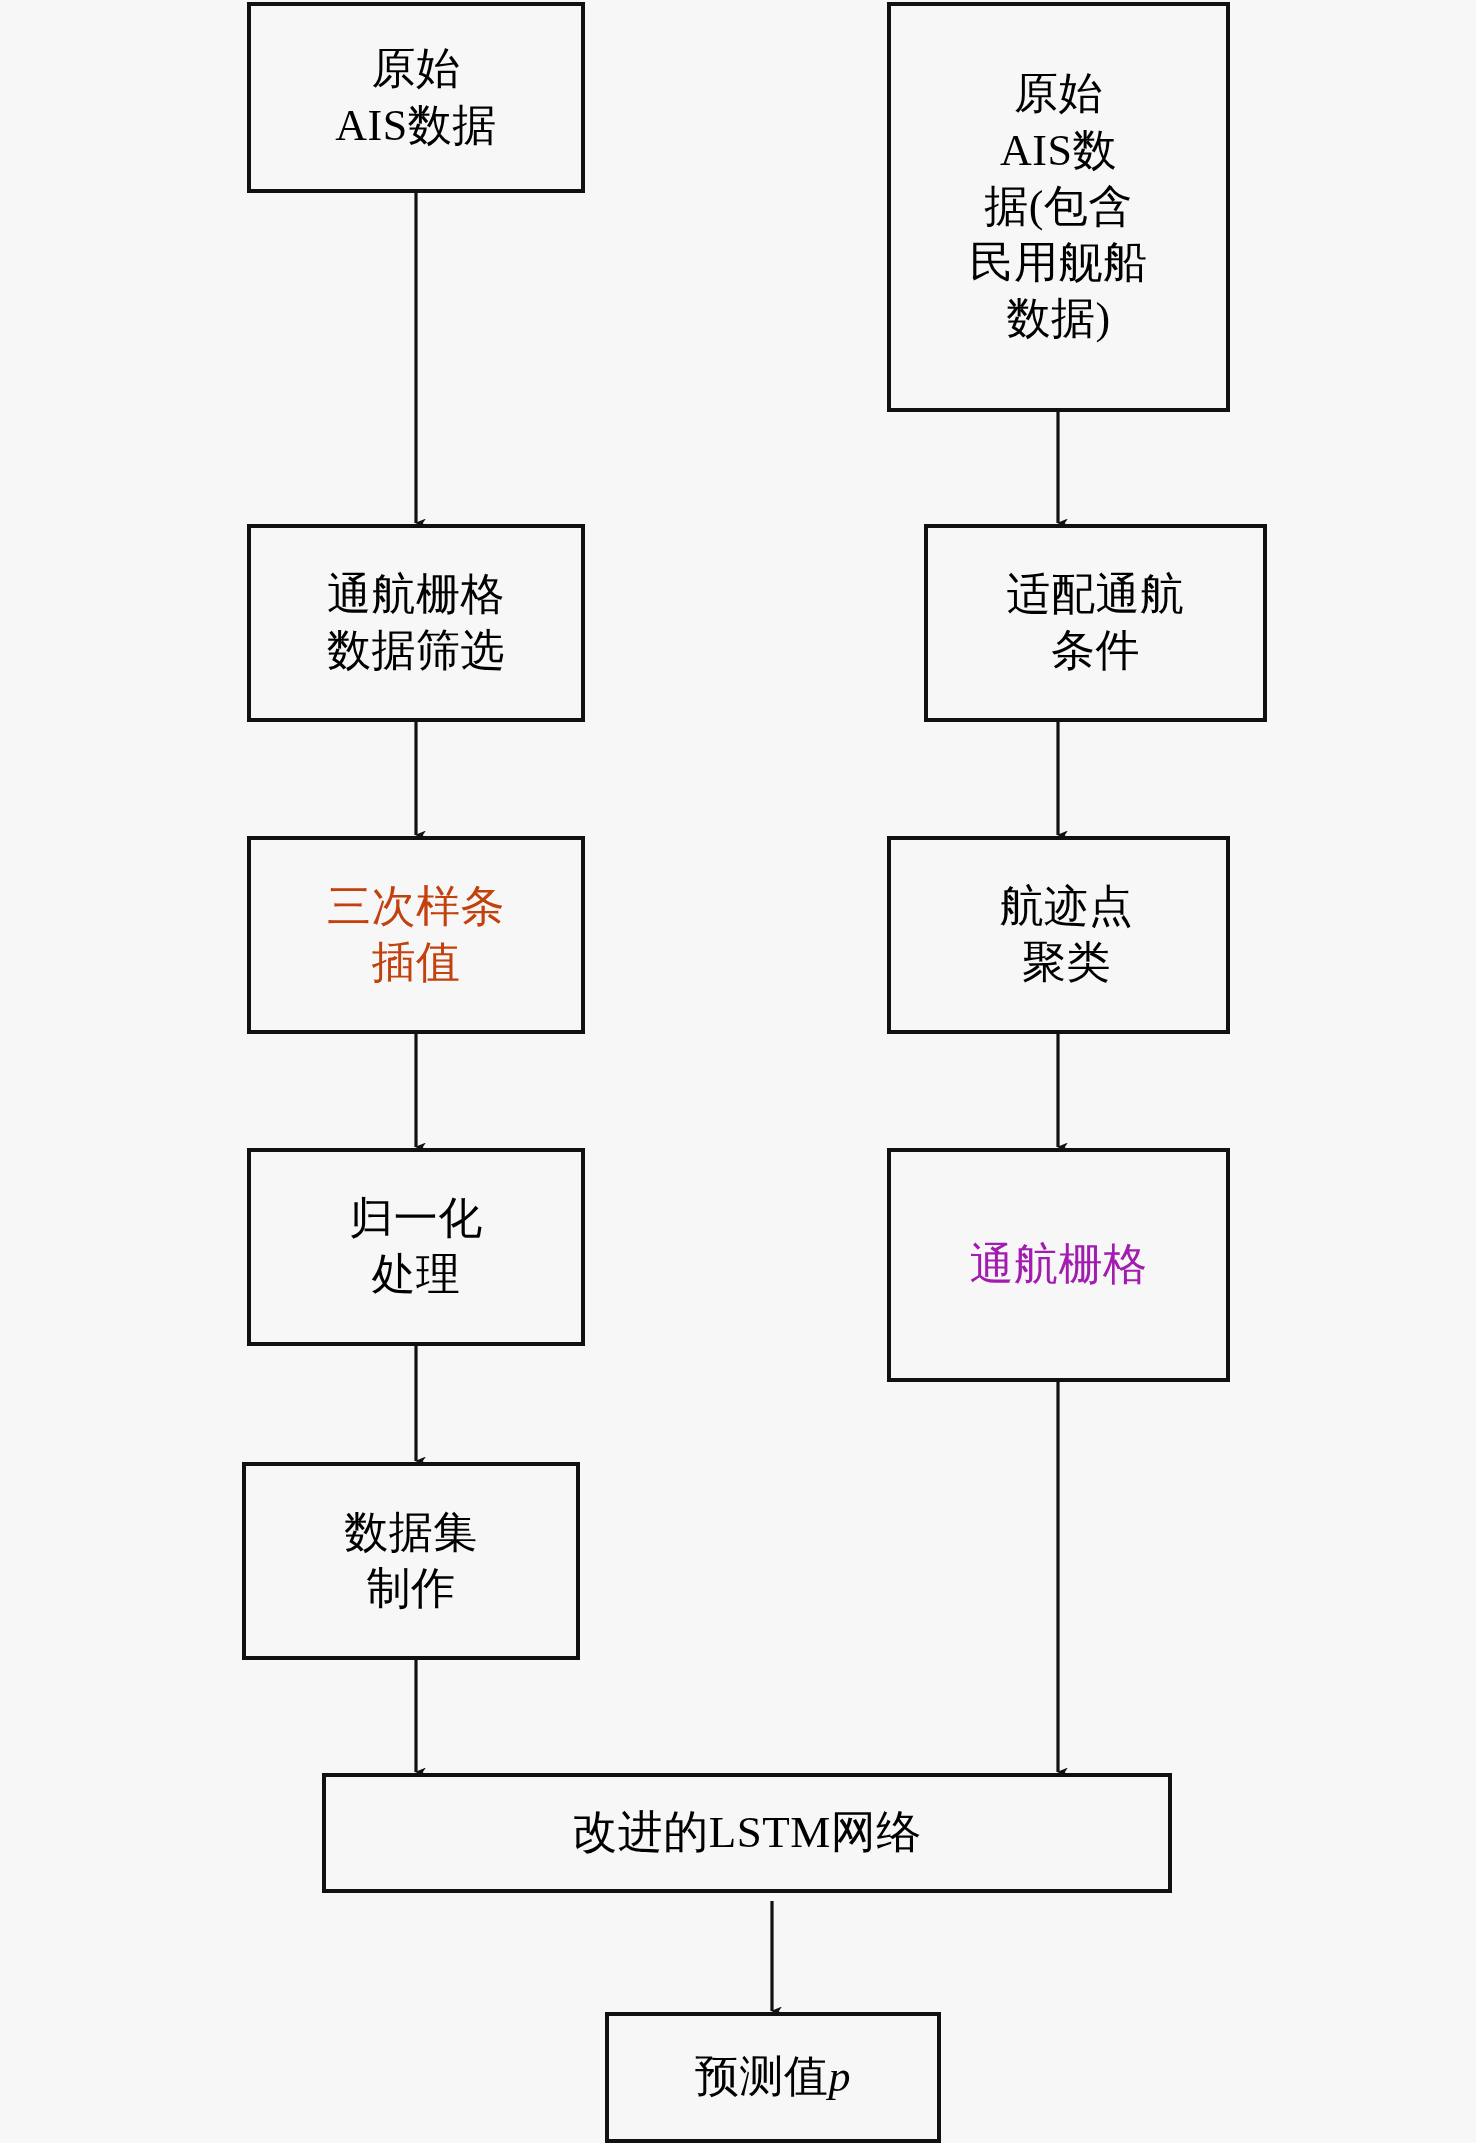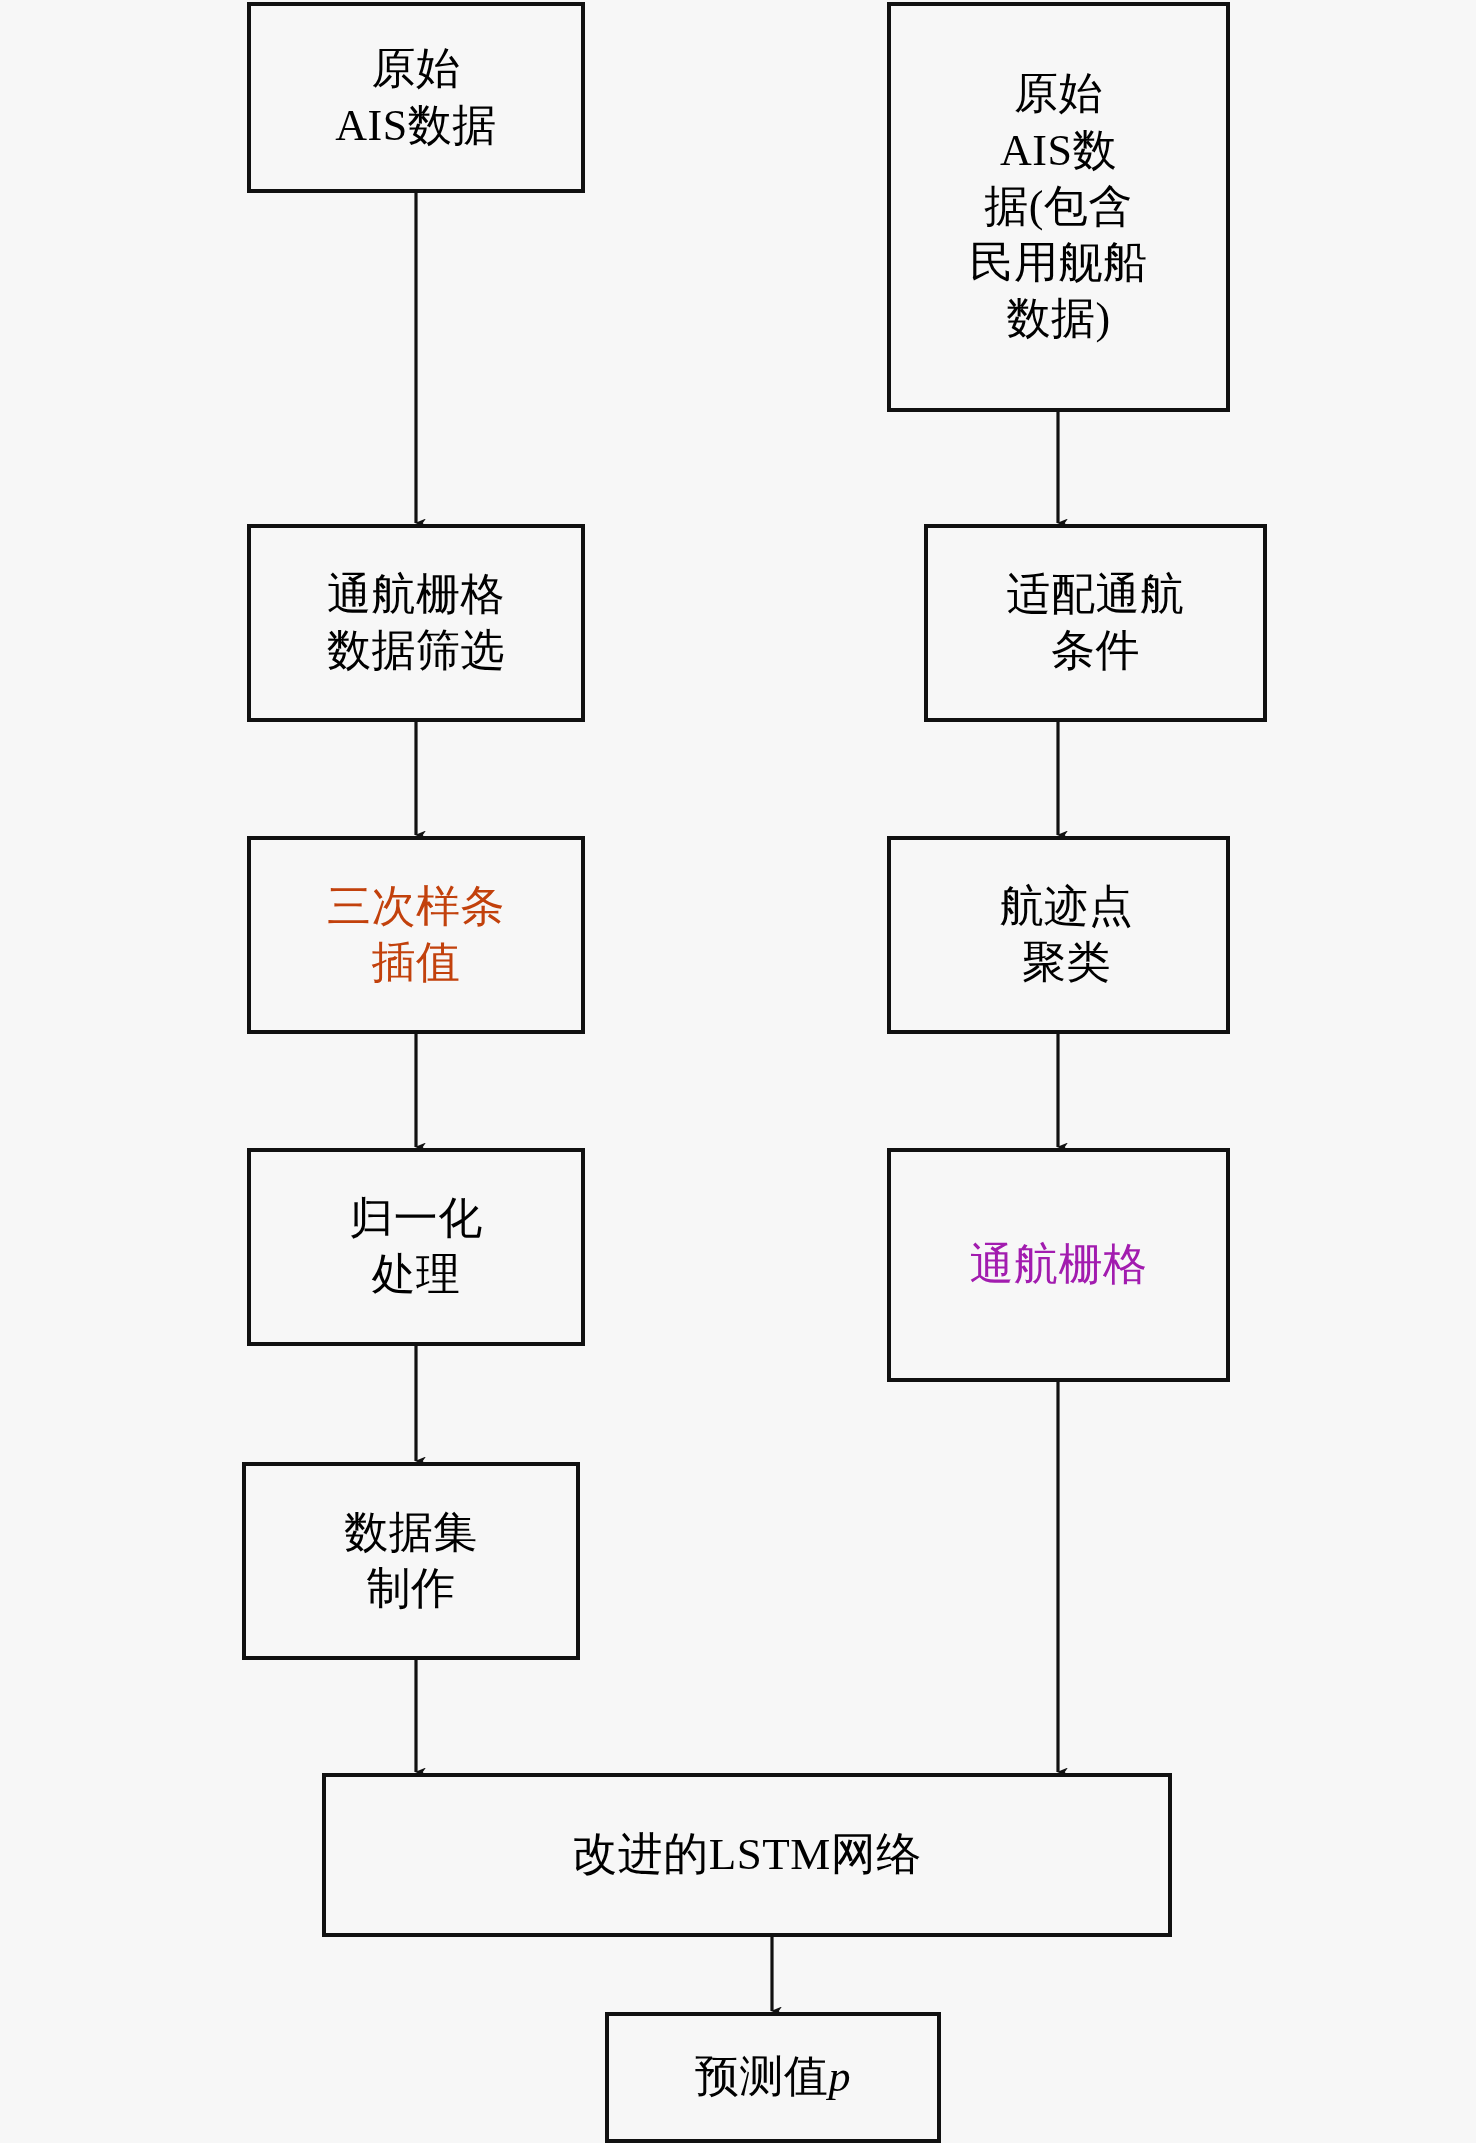--- a/index.html
+++ b/index.html
@@ -91,16 +91,16 @@
 条件</span></div>
       <div class="node" style="left: 247px; top: 836px; width: 338px; height: 198px; border-color: rgb(17, 17, 17); background: rgb(247, 247, 247); color: #c2410c;"><span class="txt">三次样条
 插值</span></div>
       <div class="node" style="left: 887px; top: 836px; width: 343px; height: 198px; border-color: rgb(17, 17, 17); background: rgb(247, 247, 247); color: rgb(0, 0, 0); padding-left: 16px;"><span class="txt">航迹点
 聚类</span></div>
       <div class="node" style="left: 247px; top: 1148px; width: 338px; height: 198px; border-color: rgb(17, 17, 17); background: rgb(247, 247, 247); color: rgb(0, 0, 0); align-items: center;"><span class="txt">归一化
 处理</span></div>
       <div class="node" style="left: 887px; top: 1148px; width: 343px; height: 234px; border-color: rgb(17, 17, 17); background: rgb(247, 247, 247); color: #a21caf;"><span class="txt">通航栅格</span></div>
       <div class="node" style="left: 242px; top: 1462px; width: 338px; height: 198px; border-color: rgb(17, 17, 17); background: rgb(247, 247, 247); color: rgb(0, 0, 0);"><span class="txt">数据集
 制作</span></div>
-      <div class="node wide" style="left: 322px; top: 1773px; width: 850px; height: 164px; border-color: rgb(17, 17, 17); background: rgb(247, 247, 247); color: rgb(0, 0, 0);"><span class="txt">改进的LSTM网络</span></div>
+      <div class="node wide" style="left: 322px; top: 1773px; width: 850px; height: 120px; border-color: rgb(17, 17, 17); background: rgb(247, 247, 247); color: rgb(0, 0, 0);"><span class="txt">改进的LSTM网络</span></div>
       <div class="node" style="left: 605px; top: 2012px; width: 336px; height: 131px; border-color: rgb(17, 17, 17); background: rgb(247, 247, 247); color: rgb(0, 0, 0); text-align: center;"><span class="txt">预测值</span><em class="italic-p">p</em></div>
     </div>
 </div>
 
 </body></html>

